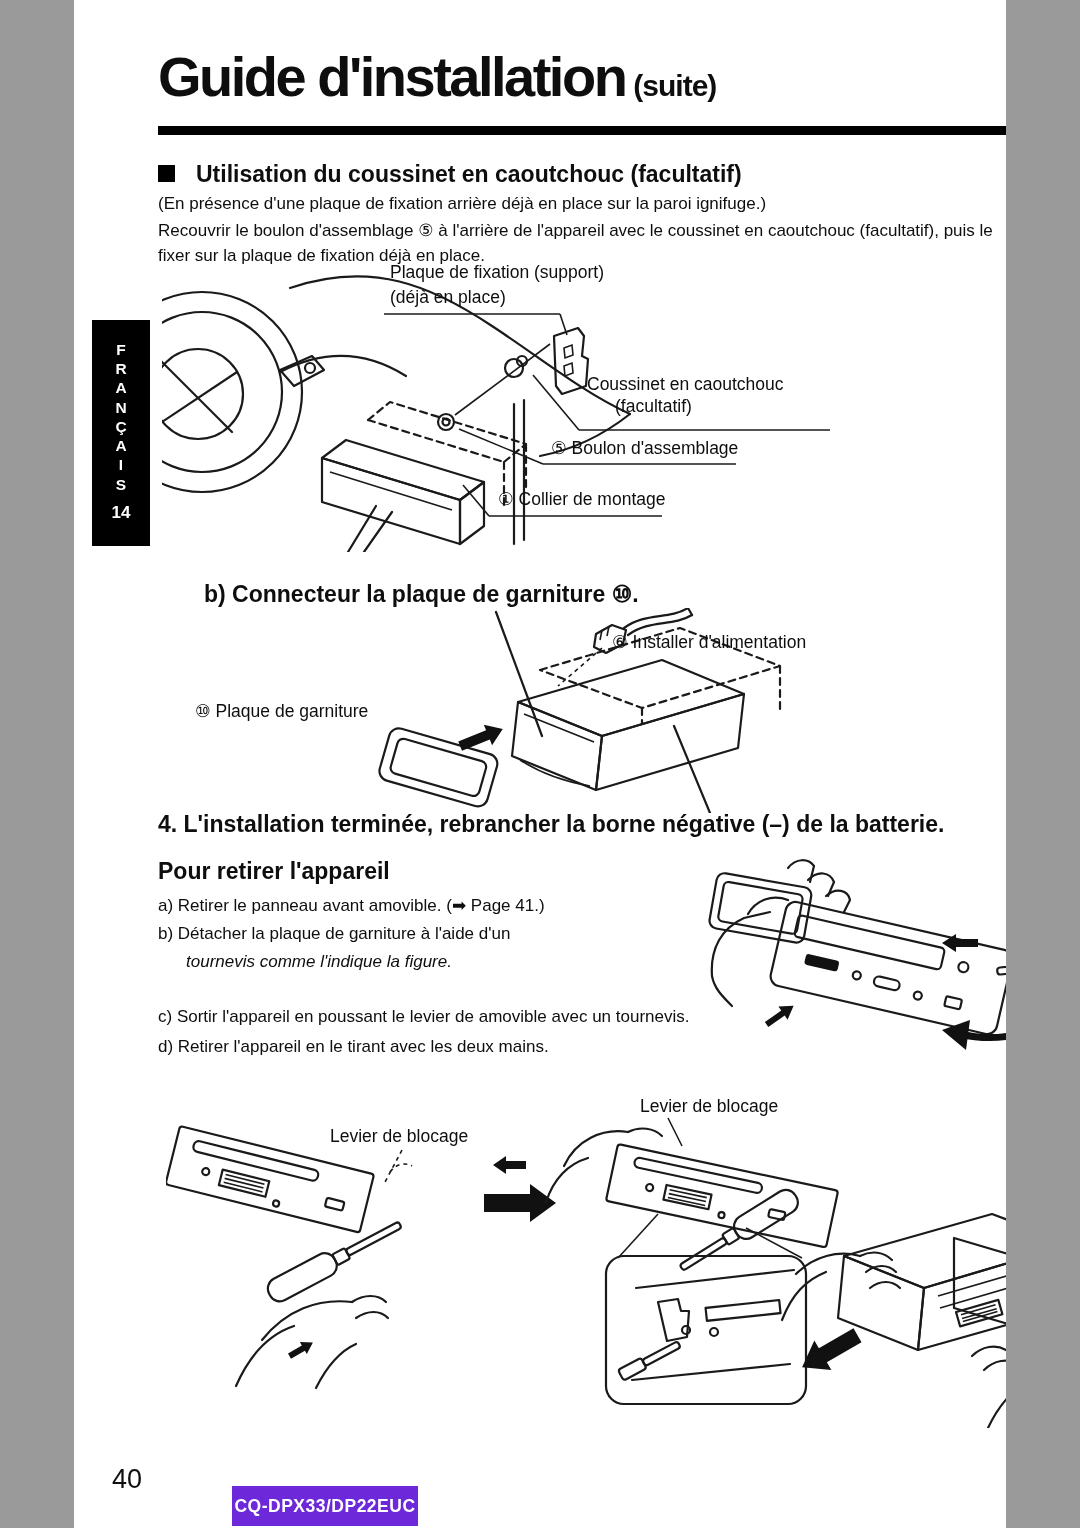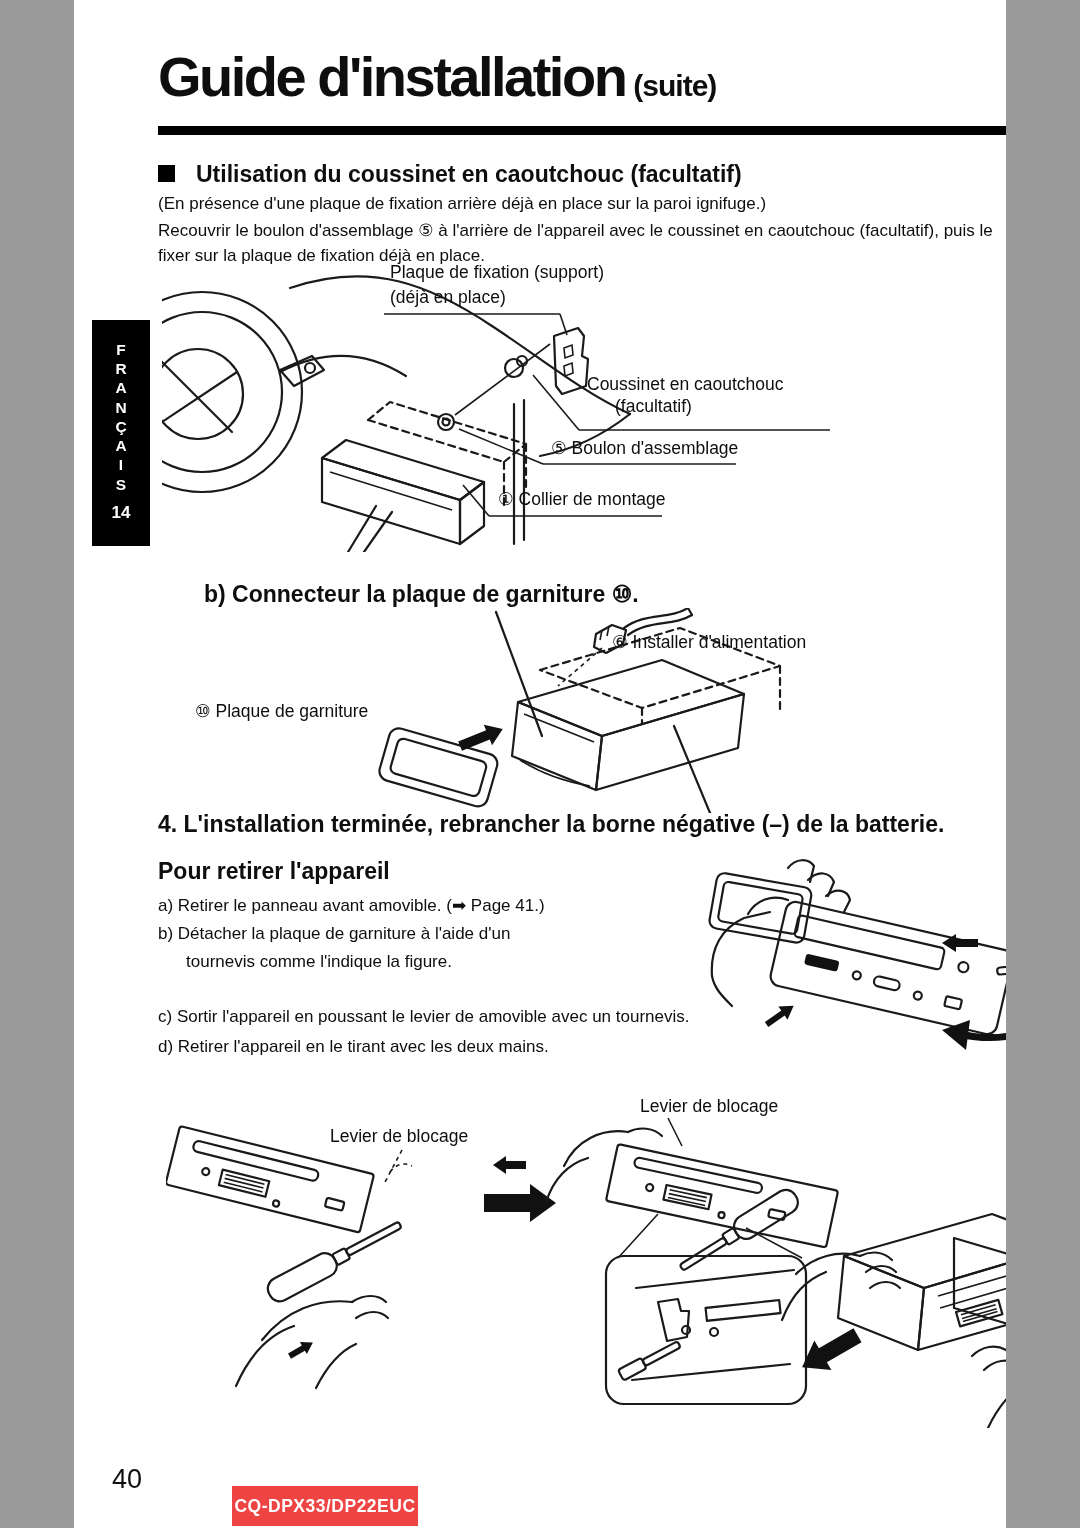--- a/index.html
+++ b/index.html
@@ -21,21 +21,21 @@
   .step { font-size:23px; font-weight:bold; white-space:nowrap; }
   .fig-label { font-size:17.5px; white-space:nowrap; }
   .sidebar-tab {
     left:18px; top:320px; width:58px; height:226px; background:#000; color:#fff;
     display:flex; flex-direction:column; align-items:center; padding-top:20px; box-sizing:border-box;
   }
   .sidebar-letters { font-size:15.5px; font-weight:bold; line-height:1.24; white-space:pre-line; text-align:center; }
   .sidebar-num { font-size:17px; font-weight:bold; margin-top:9px; }
   .footer-page { left:38px; top:1464px; font-size:27px; }
   .model-badge {
-    left:158px; top:1486px; width:186px; height:40px; background:#ef4444; color:#fff;
+    left:158px; top:1486px; width:186px; height:40px; background:#6d28d9; color:#fff;
     display:flex; align-items:center; justify-content:center;
     font-size:17.5px; font-weight:bold; letter-spacing:0.5px;
   }
   svg .art { stroke:#1a1a1a; fill:none; stroke-width:2.2; stroke-linecap:round; stroke-linejoin:round; }
   svg .thin { stroke:#1a1a1a; fill:none; stroke-width:1.6; }
   svg .dash { stroke-dasharray:7 5; }
   svg .dash2 { stroke-dasharray:4 4; }
   svg .fillb { fill:#111; stroke:none; }
 </style>
 </head>
@@ -154,21 +154,21 @@
       </g>
   </svg>
   <div class="abs fig-label" style="left:538px; top:632px;">⑥ Installer d'alimentation</div>
   <div class="abs fig-label" style="left:121px; top:701px;">⑩ Plaque de garniture</div>
 
   <div class="abs step" style="left:84px; top:811px;">4. L'installation terminée, rebrancher la borne négative (–) de la batterie.</div>
 
   <div class="abs step" style="left:84px; top:858px;">Pour retirer l'appareil</div>
   <div class="abs body-line" style="left:84px; top:895px;">a) Retirer le panneau avant amovible. (➡ Page 41.)</div>
   <div class="abs body-line" style="left:84px; top:924px;">b) Détacher la plaque de garniture à l'aide d'un</div>
-  <div class="abs body-line" style="left:112px; top:952px;">tournevis comme l'indique la figure.</div>
+  <div class="abs body-line" style="left:112px; top:952px;font-style:italic;">tournevis comme l'indique la figure.</div>
   <div class="abs body-line" style="left:84px; top:1007px;">c) Sortir l'appareil en poussant le levier de amovible avec un tournevis.</div>
   <div class="abs body-line" style="left:84px; top:1037px;">d) Retirer l'appareil en le tirant avec les deux mains.</div>
 
   <svg class="abs" style="left:618px; top:856px;" width="450" height="195" viewBox="0 0 450 195">
     <g transform="translate(26,16) rotate(10)">
       <rect class="art" width="96" height="56" rx="8"></rect>
       <rect class="art" x="8" y="8" width="80" height="40" rx="5"></rect>
     </g>
 
     <path class="art" d="M96,12 C104,2 116,2 122,10 L118,26"></path>

